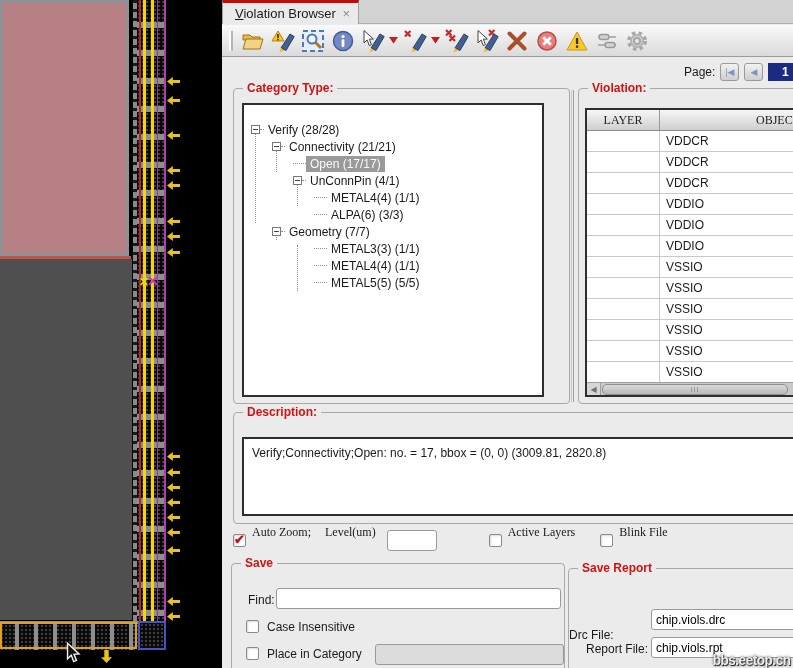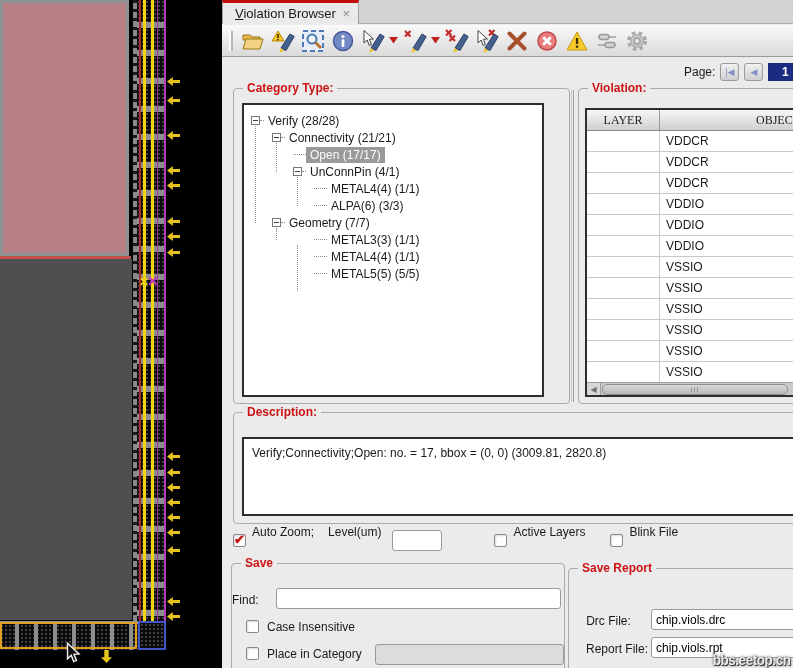--- a/index.html
+++ b/index.html
@@ -84,21 +84,21 @@
   #grp-viol-type { left:11px; top:88px; width:337px; height:316px; }
   #grp-violation { left:356px; top:88px; width:240px; height:316px; }
   #grp-desc      { left:11px; top:412px; width:570px; height:112px; }
   #grp-find      { left:9px;  top:563px; width:334px; height:112px; }
   #grp-save      { left:346px; top:568px; width:240px; height:105px; }
   .splitter { position:absolute; left:349px; top:90px; width:3px; height:312px;
     border-left:1px solid #c9c9c9; border-right:1px solid #9f9f9f; }
 
   
   .tree-box { position:absolute; left:8px; top:14px; width:302px; height:294px; background:#fff;
-    border:2px solid #2e2e2e; overflow:hidden; padding-top:7px; position:absolute; }
+    border:2px solid #2e2e2e; overflow:hidden; padding-top:16px; position:absolute; }
   .tree-row { height:17px; display:flex; align-items:center; white-space:nowrap; font-size:12px; }
   .tree-spacer { display:inline-block; height:1px; }
   .expand-box { width:9px; height:9px; border:1px solid #777; background:#fff; position:relative; flex:none; }
   .expand-box::after { content:""; position:absolute; left:1px; right:1px; top:3px; height:1px; background:#444; }
   .tree-dash { width:13px; border-bottom:1px dotted #909090; height:1px; flex:none; }
   .tree-dash.short { width:4px; }
   .tree-label { padding:1px 4px; }
   .tree-label.selected { background:#9a9a9a; color:#fbfbfb; }
   .tree-vline { position:absolute; width:1px; border-left:1px dotted #909090; }
 
@@ -122,37 +122,37 @@
 
   
   .desc-box { position:absolute; left:8px; top:24px; width:560px; height:79px; background:#fff;
     border:2px solid #2e2e2e; padding:7px 8px; font-size:12px; }
 
   
   .opt-row { position:absolute; left:11px; top:529px; height:22px; display:flex; align-items:center; }
   .checkbox { width:13px; height:13px; background:#fff; border:1px solid #8a8a8a; border-radius:2px;
     position:relative; flex:none; box-shadow:inset 1px 1px 2px rgba(0,0,0,.15); }
   .checkbox.checked::after { content:"\2714"; position:absolute; left:0px; top:-3px; color:#c41414; font-size:13px; font-weight:bold; }
-  .opt-label { margin:0 0 16px 6px; font-size:12px; }
+  .opt-label { margin:0 0 16px 6px; font-size:12px;font-family:Liberation Serif, serif; }
   .text-input { background:#fff; border:1px solid #9a9a9a; border-radius:3px; height:21px; font-size:12px;
     font-family:"Liberation Sans",sans-serif; padding:0 4px; }
   #level-input { width:50px; margin-left:11px; }
   .opt-gap1 { width:52px; } .opt-gap2 { width:25px; }
 
   
-  .find-label { position:absolute; left:0; top:29px; }
+  .find-label { position:absolute; left:16px; top:29px; }
   #find-input { position:absolute; left:44px; top:24px; width:285px; }
   .cb-case { position:absolute; left:14px; top:56px; }
   .lbl-case { position:absolute; left:35px; top:56px; }
   .cb-place { position:absolute; left:14px; top:83px; }
   .lbl-place { position:absolute; left:35px; top:83px; }
   #category-input { position:absolute; left:143px; top:80px; width:189px; background:#dcdcdc; }
 
   
-  .lbl-drc { position:absolute; left:0; top:45px; width:79px; text-align:center; }
+  .lbl-drc { position:absolute; left:0; top:59px; width:79px; text-align:left; }
   #drc-input { position:absolute; left:82px; top:40px; width:170px; }
   .lbl-rpt { position:absolute; left:0; top:73px; width:79px; text-align:right; }
   #rpt-input { position:absolute; left:82px; top:68px; width:170px; }
 
   .watermark { position:absolute; right:2px; bottom:0px; font-size:15px; font-weight:bold; color:#ededed;
     text-shadow:1px 1px 1px #1a1a1a, 0 0 3px #333; transform:scaleX(.9); transform-origin:100% 50%; letter-spacing:-.5px; }
 </style>
 </head>
 <body>
 

